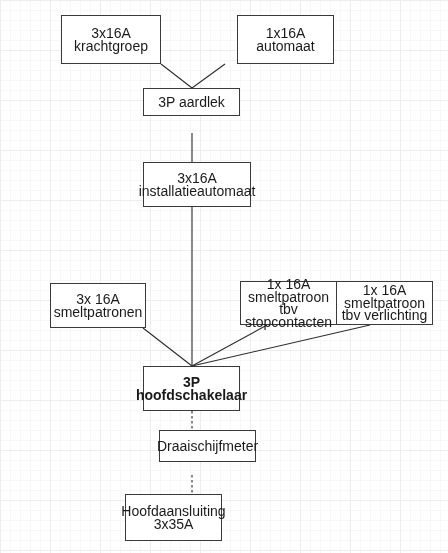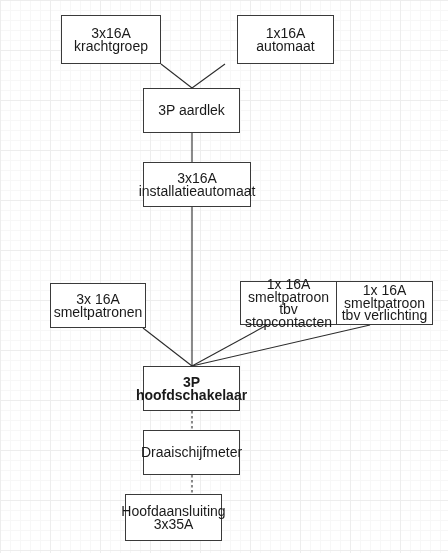--- a/index.html
+++ b/index.html
@@ -58,28 +58,28 @@
       <line x1="192" y1="207" x2="192" y2="366" stroke="#2b2b2b" stroke-width="1.1"></line>
       <line x1="143" y1="328" x2="192" y2="366" stroke="#2b2b2b" stroke-width="1.1"></line>
       <line x1="267" y1="325" x2="192" y2="366" stroke="#2b2b2b" stroke-width="1.1"></line>
       <line x1="370" y1="325" x2="192" y2="366" stroke="#2b2b2b" stroke-width="1.1"></line>
       <line x1="192" y1="411" x2="192" y2="430" stroke="#2b2b2b" stroke-width="1.1" stroke-dasharray="2.5,2.5"></line>
       <line x1="192" y1="475" x2="192" y2="494" stroke="#2b2b2b" stroke-width="1.1" stroke-dasharray="2.5,2.5"></line>
     </svg>
   <div id="nodes">
       <div class="node" style="left: 61px; top: 15px; width: 100px; height: 49px;">3x16A krachtgroep</div>
       <div class="node" style="left: 225px; top: 15px; width: 97px; height: 49px; margin-left: 12px;">1x16A automaat</div>
-      <div class="node" style="left: 143px; top: 88px; width: 97px; height: 45px;">3P aardlek</div>
+      <div class="node" style="left: 143px; top: 88px; width: 97px; height: 28px;">3P aardlek</div>
       <div class="node" style="left: 143px; top: 162px; width: 108px; height: 45px;">3x16A
 installatieautomaat</div>
       <div class="node" style="left: 50px; top: 283px; width: 96px; height: 45px;">3x 16A
 smeltpatronen</div>
       <div class="node" style="left: 240px; top: 281px; width: 97px; height: 44px;">1x 16A smeltpatroon
 tbv stopcontacten</div>
       <div class="node" style="left: 336px; top: 281px; width: 97px; height: 44px;">1x 16A smeltpatroon
 tbv verlichting</div>
       <div class="node" style="left: 143px; top: 366px; width: 97px; height: 45px; font-weight: bold;">3P
 hoofdschakelaar</div>
-      <div class="node" style="left: 143px; top: 430px; width: 97px; height: 45px;">Draaischijfmeter</div>
+      <div class="node" style="left: 159px; top: 430px; width: 97px; height: 32px;">Draaischijfmeter</div>
       <div class="node" style="left: 125px; top: 494px; width: 97px; height: 47px;">Hoofdaansluiting
 3x35A</div>
     </div>
 </div>
 
 </body></html>

